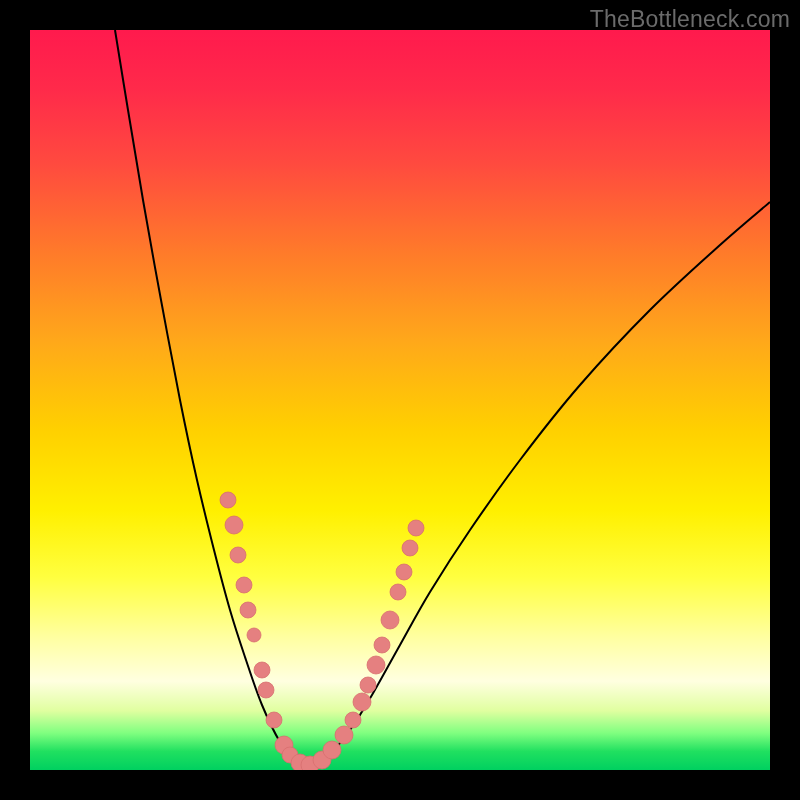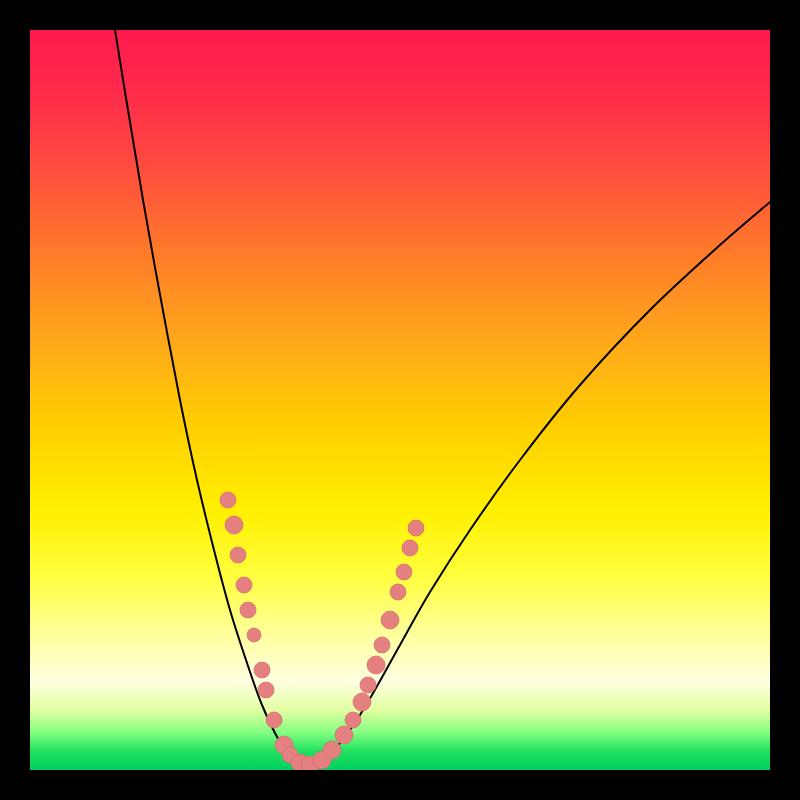--- a/index.html
+++ b/index.html
@@ -87,13 +87,14 @@
           <circle cx="346" cy="635" r="9" class="dot"></circle>
           <circle cx="352" cy="615" r="8" class="dot"></circle>
           <circle cx="360" cy="590" r="9" class="dot"></circle>
           <circle cx="368" cy="562" r="8" class="dot"></circle>
           <circle cx="374" cy="542" r="8" class="dot"></circle>
           <circle cx="380" cy="518" r="8" class="dot"></circle>
           <circle cx="386" cy="498" r="8" class="dot"></circle>
         </g>
     </svg>
   </div>
+  <div class="watermark">TheBottleneck.com</div>
 </div>
 
 </body></html>

